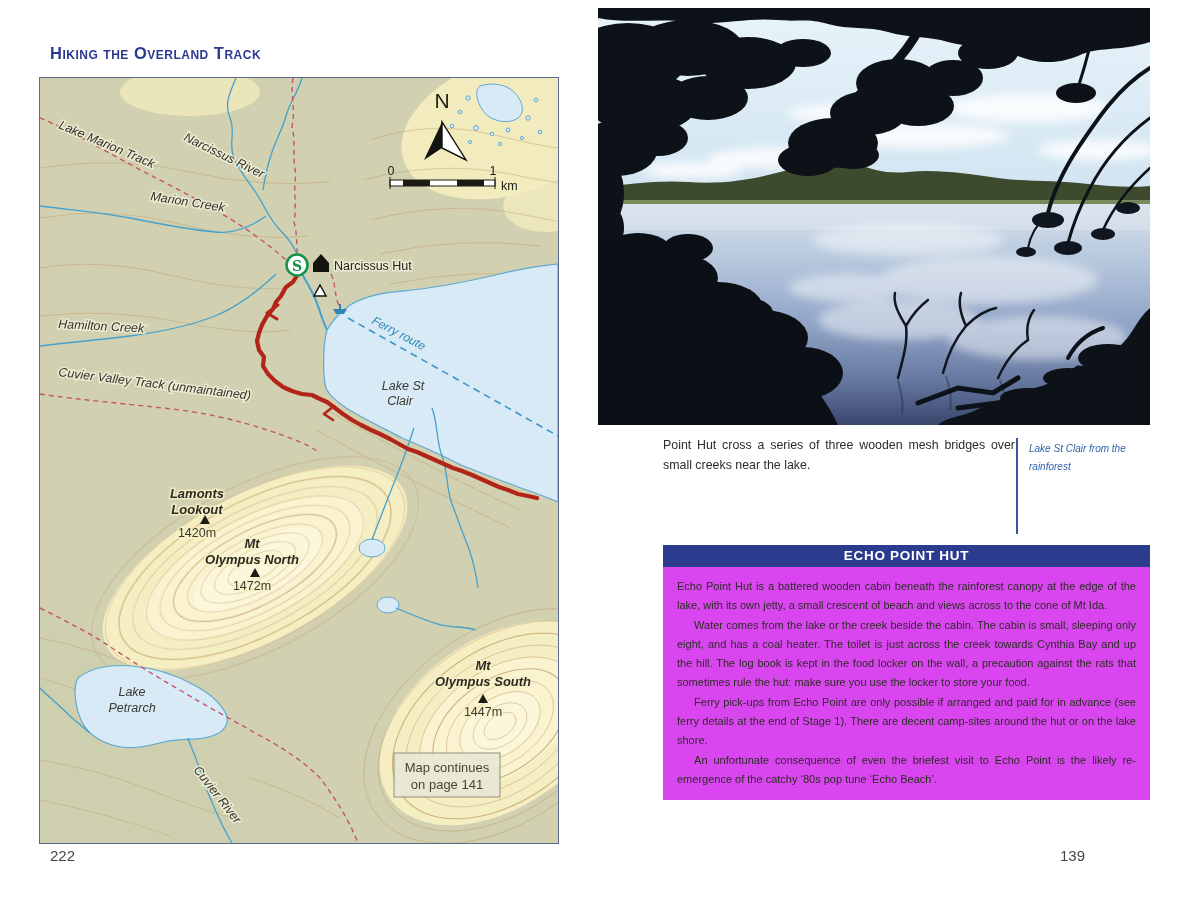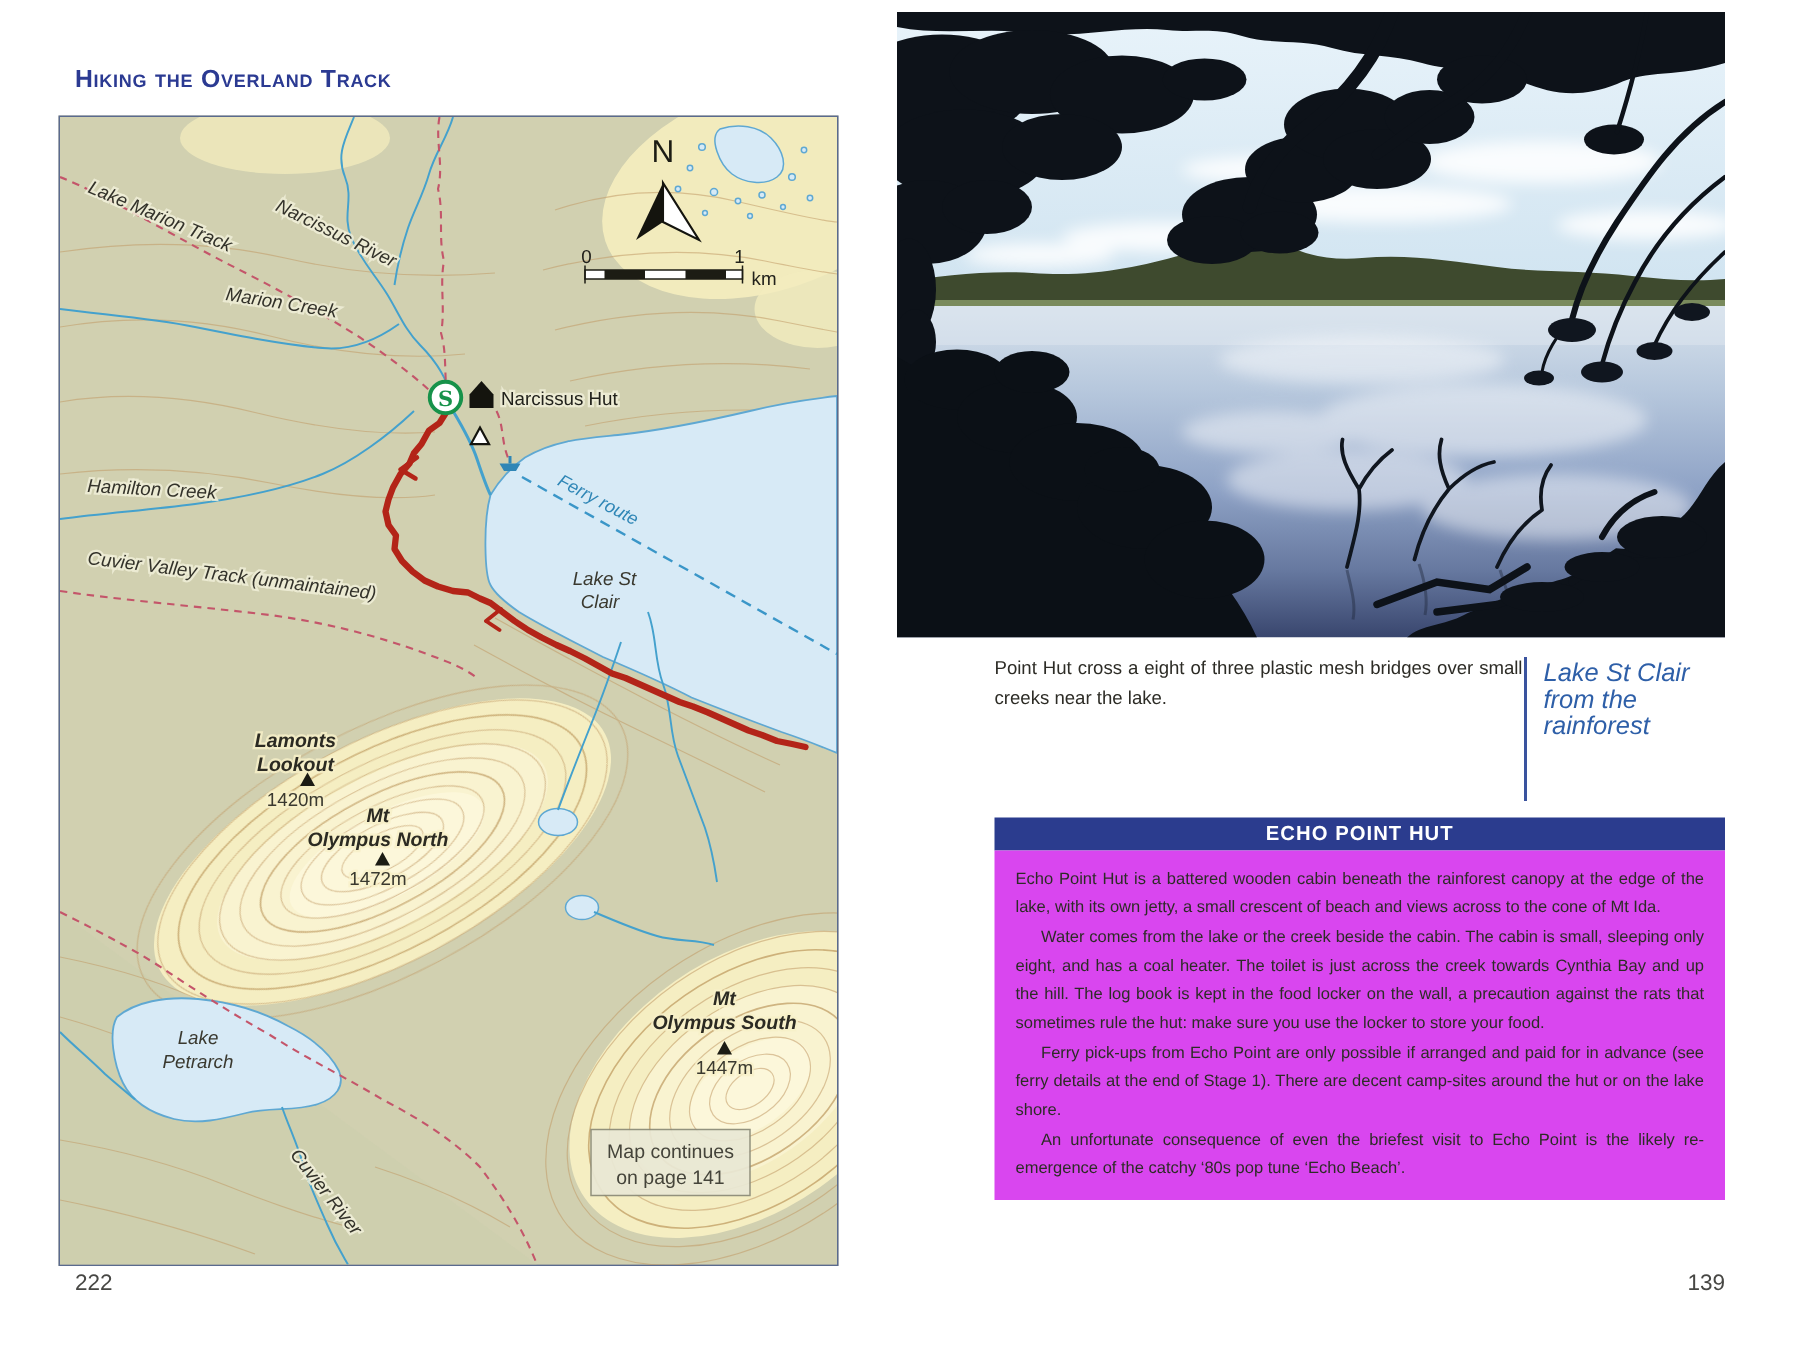--- a/index.html
+++ b/index.html
@@ -2,27 +2,27 @@
 <html><head>
 <meta charset="utf-8">
 <style>
   html,body{margin:0;padding:0;}
   body{width:1200px;height:902px;background:#ffffff;font-family:"Liberation Sans",sans-serif;position:relative;overflow:hidden;}
   .abs{position:absolute;}
   .running-header{left:50px;top:44px;font-size:16.5px;font-weight:bold;font-variant:small-caps;letter-spacing:.5px;color:#2b3a92;text-align:right;}
   .map-frame{left:39px;top:77px;width:518px;height:765px;border:1.5px solid #5a6a8e;background:#d1d0b0;}
   .pagenum{font-size:15px;color:#474744;top:847px;}
   .pagenum.l{left:50px;}
-  .pagenum.r{left:1060px;width:90px;text-align:right;}
+  .pagenum.r{left:1060px;width:90px;}
   .photo{left:598px;top:8px;width:552px;height:417px;}
   .maintext{left:663px;top:436px;width:352px;color:#2d2c26;}
   .maintext p{margin:0;font-size:12.4px;line-height:19.6px;text-align:justify;}
   .ind{text-indent:1.55em;}
   .vrule{left:1016px;top:438px;width:2px;height:96px;background:#3a539e;}
-  .caption{left:1029px;top:440px;width:121px;font-style:italic;color:#2e5fa8;font-size:17px;line-height:17.5px;}
+  .caption{left:1029px;top:440px;width:121px;font-style:italic;color:#2e5fa8;font-size:10px;line-height:17.5px;}
   .hutbox{left:663px;top:545px;width:487px;}
   .hutbox-header{height:22px;line-height:22px;background:#2b3c8e;color:#ffffff;font-weight:bold;font-size:13.5px;letter-spacing:.7px;text-align:center;}
   .hutbox-body{background:#d946ef;padding:10px 14px 11px 14px;font-size:11px;line-height:19.3px;text-align:justify;color:#2d2c26;}
   .hutbox-body p{margin:0;}
   
   text{font-family:"Liberation Sans",sans-serif;}
   .mlabel{fill:#33322a;font-size:12.5px;font-style:italic;paint-order:stroke;stroke:rgba(240,238,216,.85);stroke-width:3px;}
   .mplain{fill:#22221c;font-size:12.5px;paint-order:stroke;stroke:rgba(240,238,216,.85);stroke-width:3px;}
   .mpeak{fill:#2b2a22;font-size:13px;font-weight:bold;font-style:italic;text-anchor:middle;paint-order:stroke;stroke:rgba(247,240,200,.85);stroke-width:3px;}
   .melev{fill:#3a392f;font-size:12.5px;text-anchor:middle;paint-order:stroke;stroke:rgba(247,240,200,.8);stroke-width:3px;}
@@ -323,21 +323,21 @@
       <path d="M470,350 C478,335 490,325 505,320" stroke-width="4"></path>
     </g>
     <ellipse cx="470" cy="370" rx="25" ry="10" fill="#0d1219"></ellipse>
     <ellipse cx="510" cy="350" rx="30" ry="14" fill="#0d1219"></ellipse>
     <ellipse cx="430" cy="390" rx="28" ry="10" fill="#0d1219"></ellipse>
   </g>
 </svg>
 </div>
 
 <div class="abs maintext">
-  <p>Point Hut cross a eight of three plastic mesh bridges over small creeks near the lake.</p>
+  <p>Point Hut cross a series of three wooden mesh bridges over small creeks near the lake.</p>
 </div>
 
 <div class="abs vrule"></div>
 <div class="abs caption">Lake St Clair from the rainforest</div>
 
 <div class="abs hutbox">
   <div class="hutbox-header">ECHO POINT HUT</div>
   <div class="hutbox-body">
     <p>Echo Point Hut is a battered wooden cabin beneath the rainforest canopy at the edge of the lake, with its own jetty, a small crescent of beach and views across to the cone of Mt Ida.</p>
     <p class="ind">Water comes from the lake or the creek beside the cabin. The cabin is small, sleeping only eight, and has a coal heater. The toilet is just across the creek towards Cynthia Bay and up the hill. The log book is kept in the food locker on the wall, a precaution against the rats that sometimes rule the hut: make sure you use the locker to store your food.</p>

